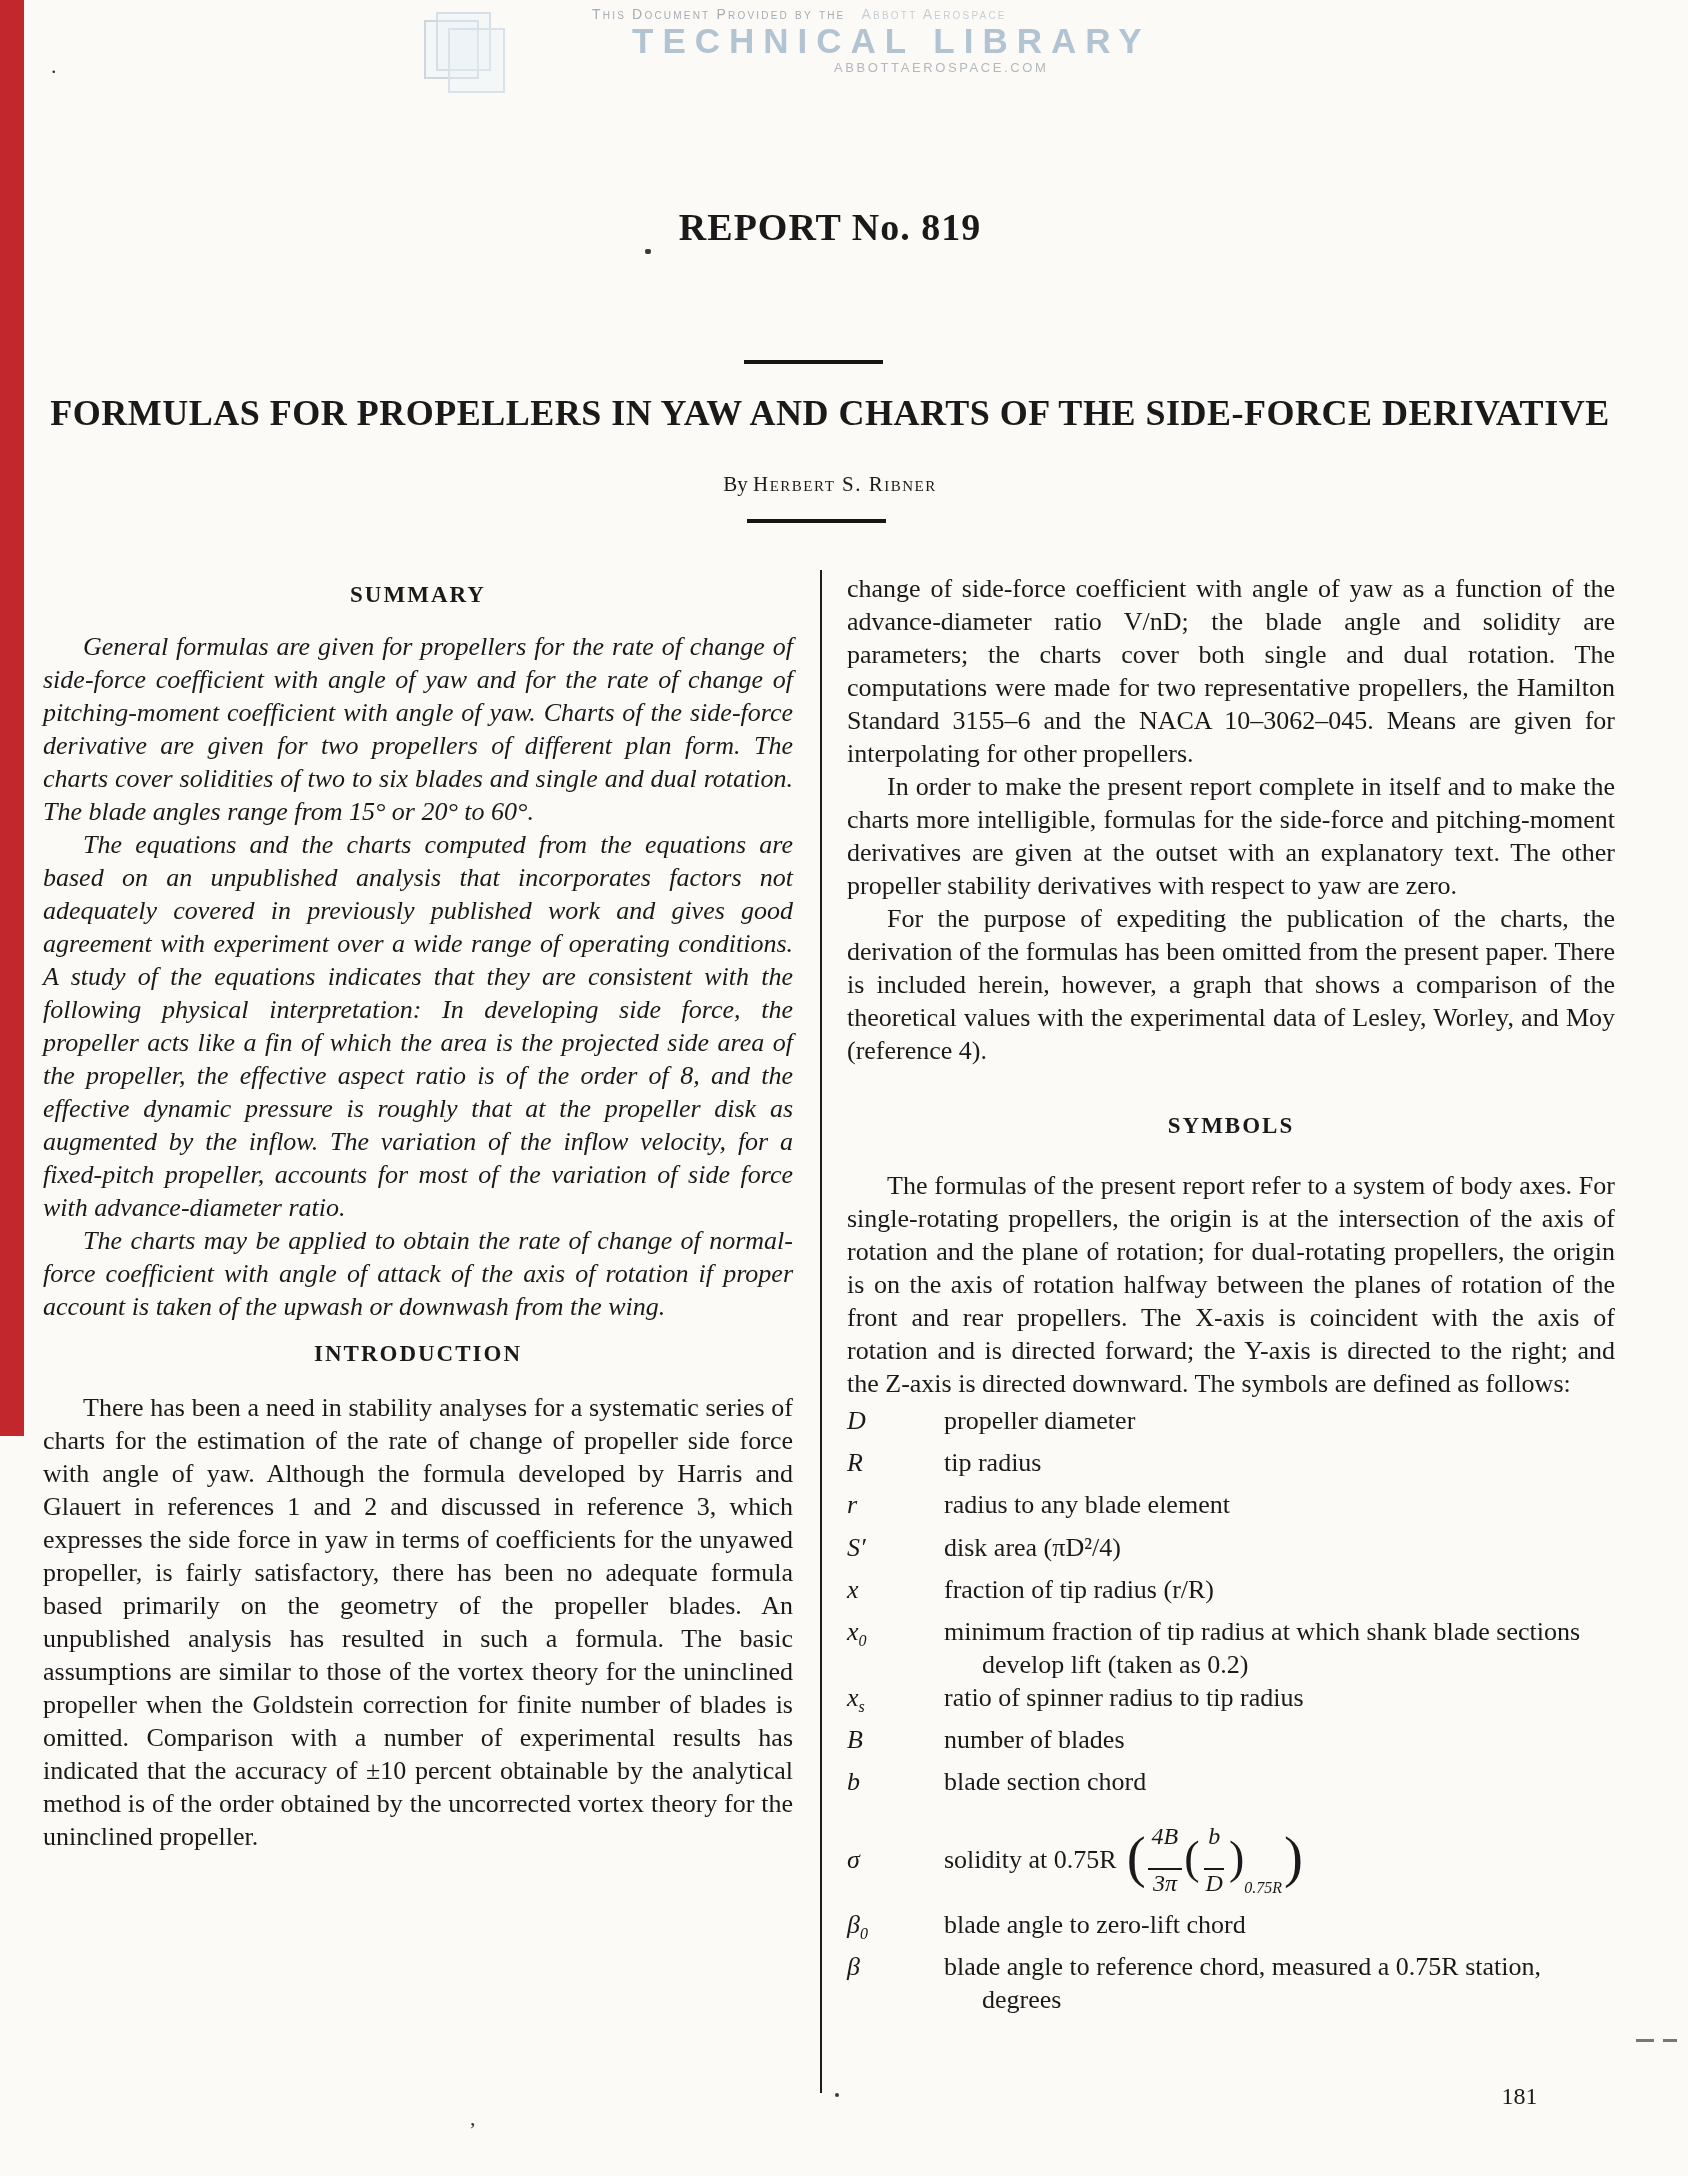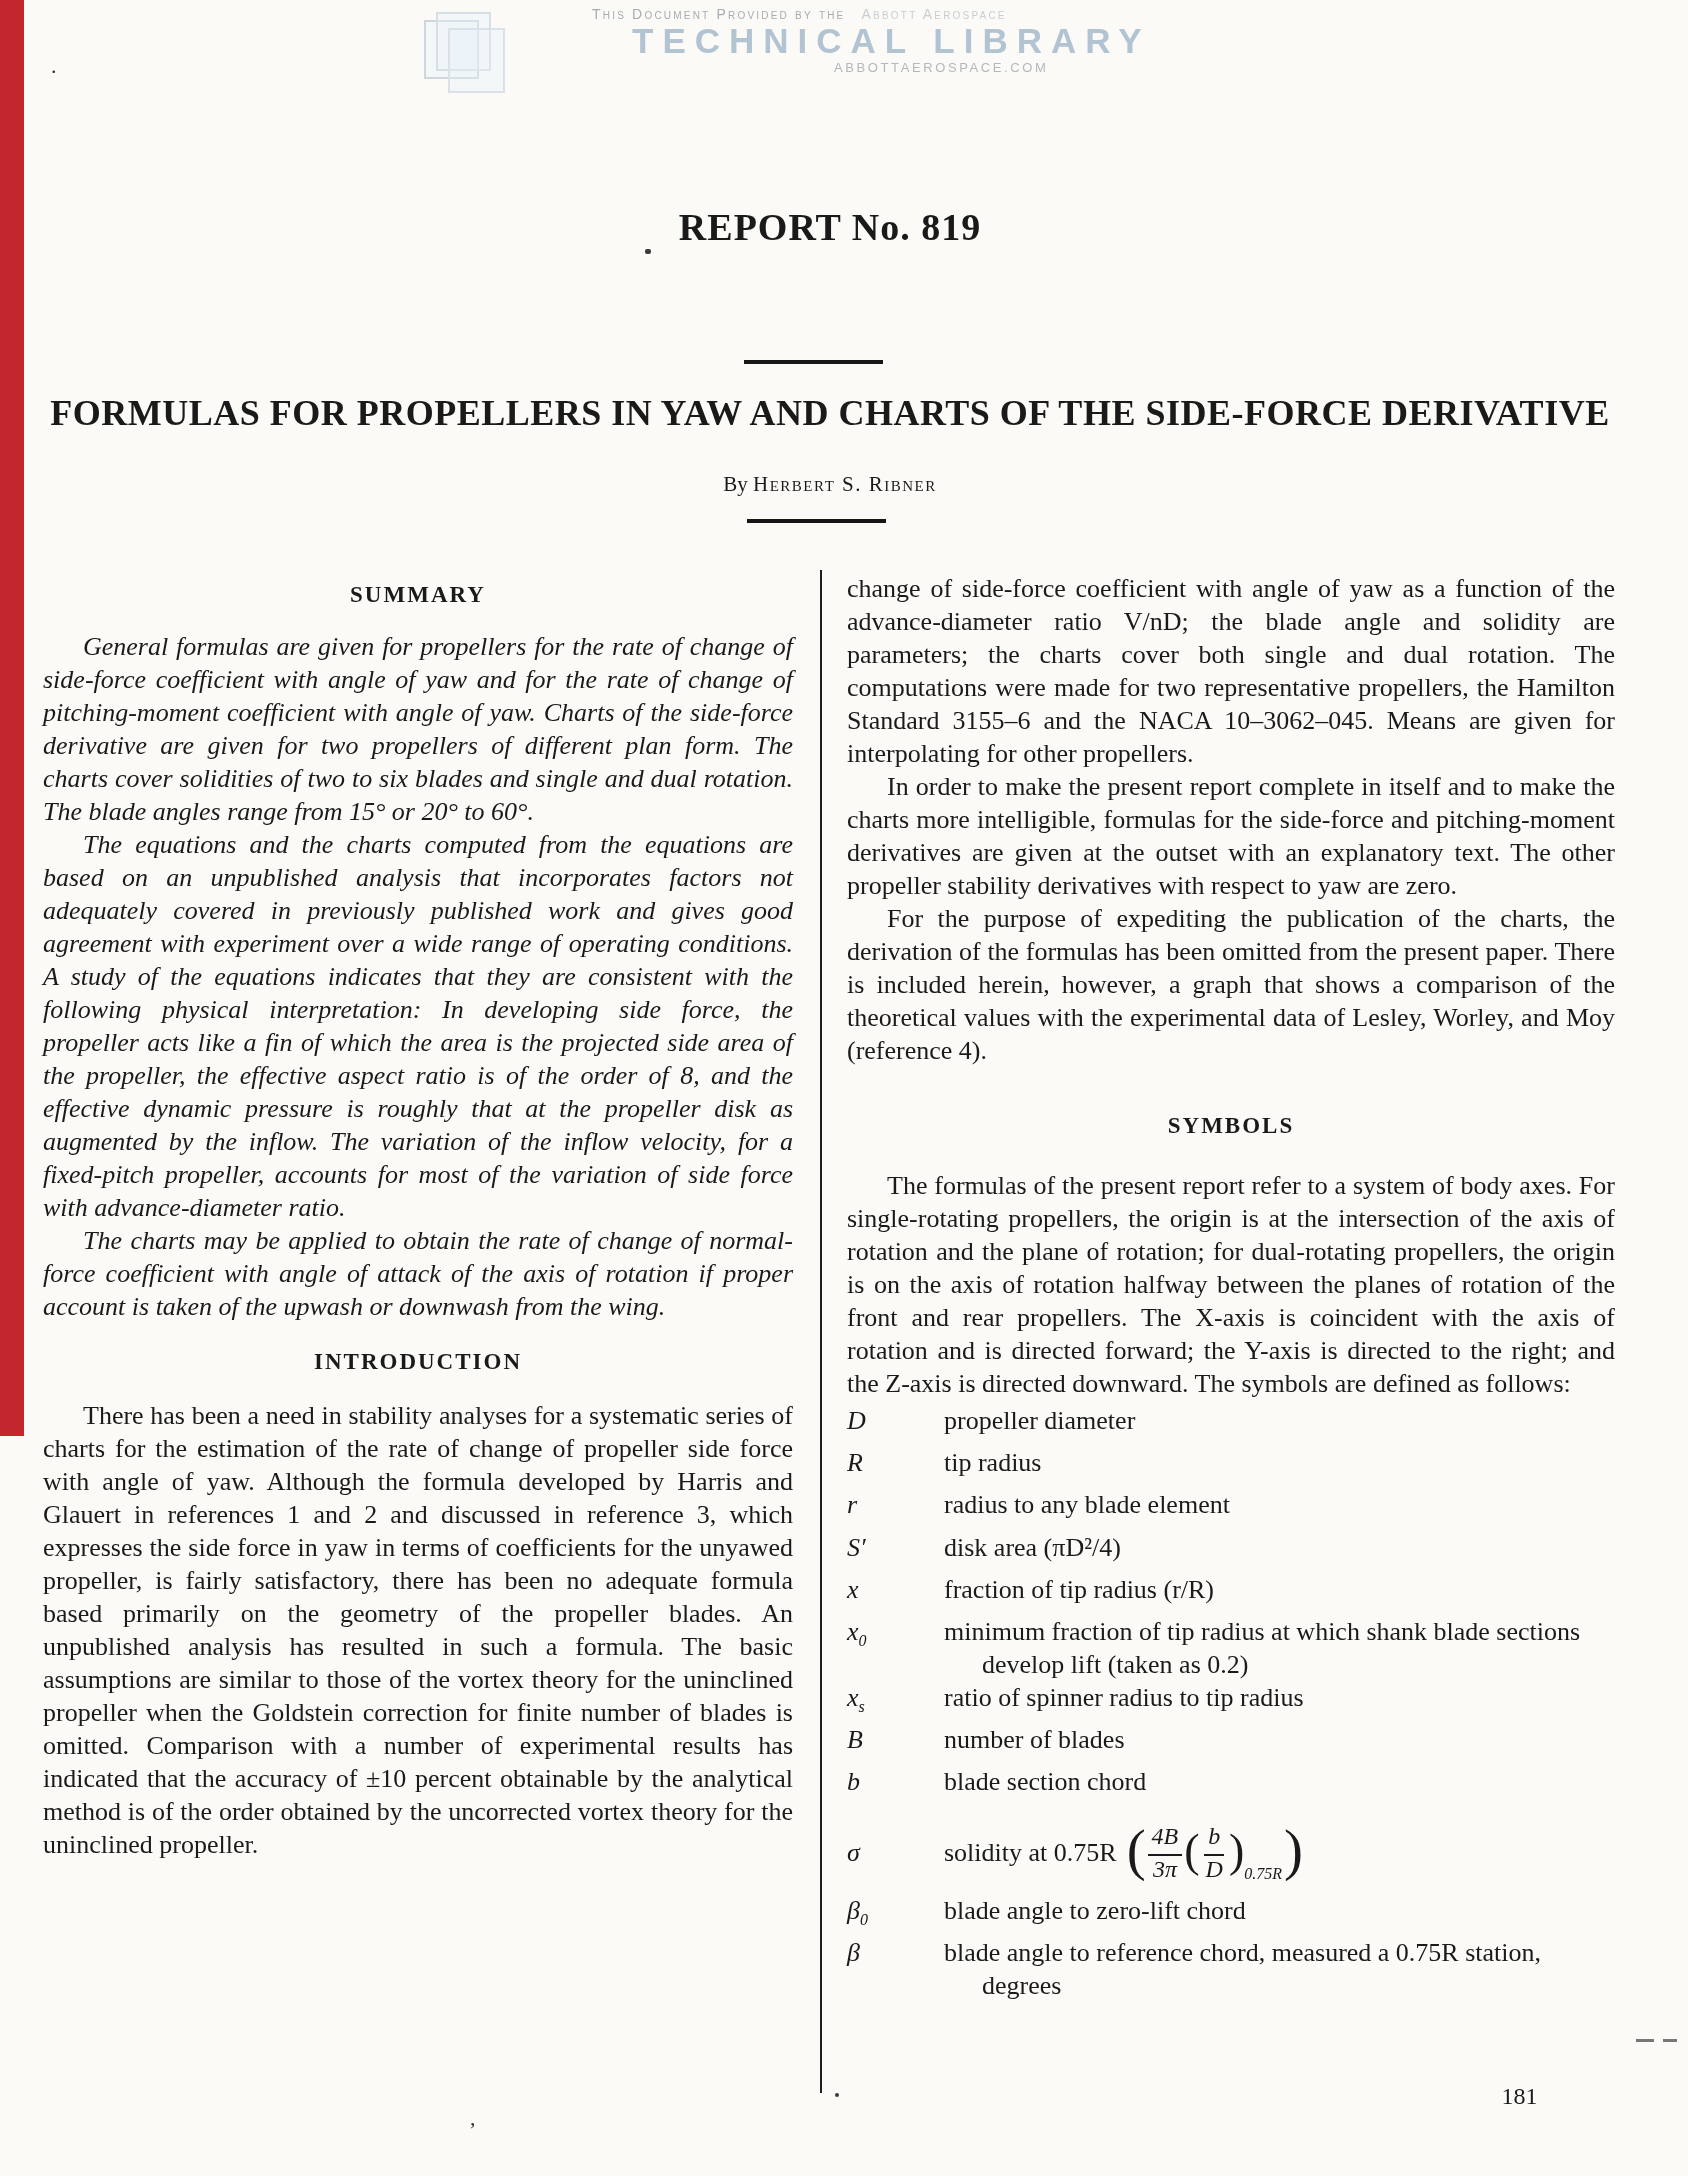--- a/index.html
+++ b/index.html
@@ -30,38 +30,38 @@
   .rule2{left:747px;top:519px;width:139px;}
   .title{position:absolute;left:43px;top:392px;width:1574px;margin:0;text-align:center;font-size:36px;font-weight:bold;letter-spacing:0.5px;white-space:nowrap;}
   .byline{position:absolute;left:43px;top:472px;width:1574px;text-align:center;font-size:21px;}
   .byline .sc{font-variant:small-caps;letter-spacing:1.5px;}
   .col-divider{position:absolute;left:820px;top:570px;width:2px;height:1523px;background:#1d1d1d;}
   
   .col{position:absolute;top:580px;font-size:26px;line-height:33px;text-align:justify;}
   .col.left{left:43px;width:750px;}
   .col.right{left:847px;width:768px;top:572px;}
   .col h2{font-size:23px;font-weight:bold;text-align:center;letter-spacing:2px;margin:0 0 20px 0;line-height:30px;}
-  .col h2.intro-h{margin:24px 0 22px 0;}
+  .col h2.intro-h{margin:16px 0 22px 0;}
   .col h2.sym-h{margin:44px 0 28px 0;}
   .col p{margin:0;text-indent:40px;}
   .col p.i{font-style:italic;}
   .col p.noindent{text-indent:0;}
   
   .symlist{margin-top:4px;}
   .symrow{display:flex;align-items:baseline;}
   .symrow .sym{flex:0 0 97px;font-style:italic;}
   .symrow .sym sub{font-size:16px;}
   .symrow .def{flex:1;padding-left:38px;text-indent:-38px;text-align:left;}
   .symrow.sigma{align-items:center;margin:16px 0 12px 0;}
   .symrow.sigma .def{display:flex;align-items:center;padding-left:0;text-indent:0;}
   .symrow.sigma .prefix{margin-right:10px;}
   .bigp{font-size:57px;line-height:.85;font-style:normal;font-weight:normal;position:relative;top:-2px;}
   .bigp.inner{font-size:46px;}
   .frac{display:inline-flex;flex-direction:column;align-items:center;font-style:italic;font-size:24px;line-height:1.05;margin:0 2px;}
-  .frac .num{border-bottom:2px solid #1a1a1a;padding:0 4px 5px 4px;}
+  .frac .num{border-bottom:2px solid #1a1a1a;padding:0 4px 19px 4px;}
   .frac .den{padding:1px 4px 0 4px;}
   .fsub{font-size:16px;font-style:italic;align-self:flex-end;position:relative;bottom:-8px;margin-right:2px;}
   
   .pageno{position:absolute;left:1485px;top:2083px;width:69px;text-align:center;font-size:24px;}
   
   .speck{position:absolute;color:#333;font-size:22px;line-height:10px;}
   .dot{position:absolute;background:#3a3a3a;border-radius:2px;}
   .dash{position:absolute;border-top:3px solid #777;}
 </style>
 </head>

